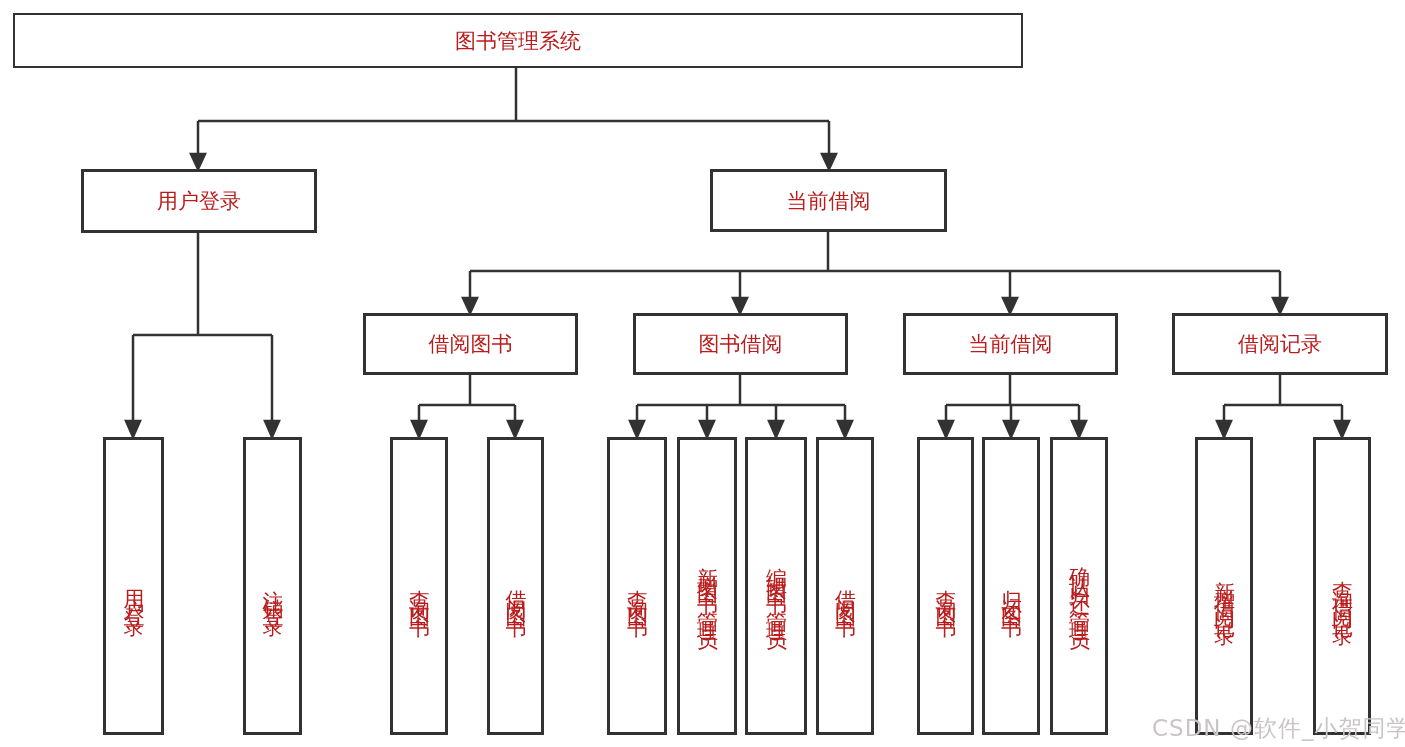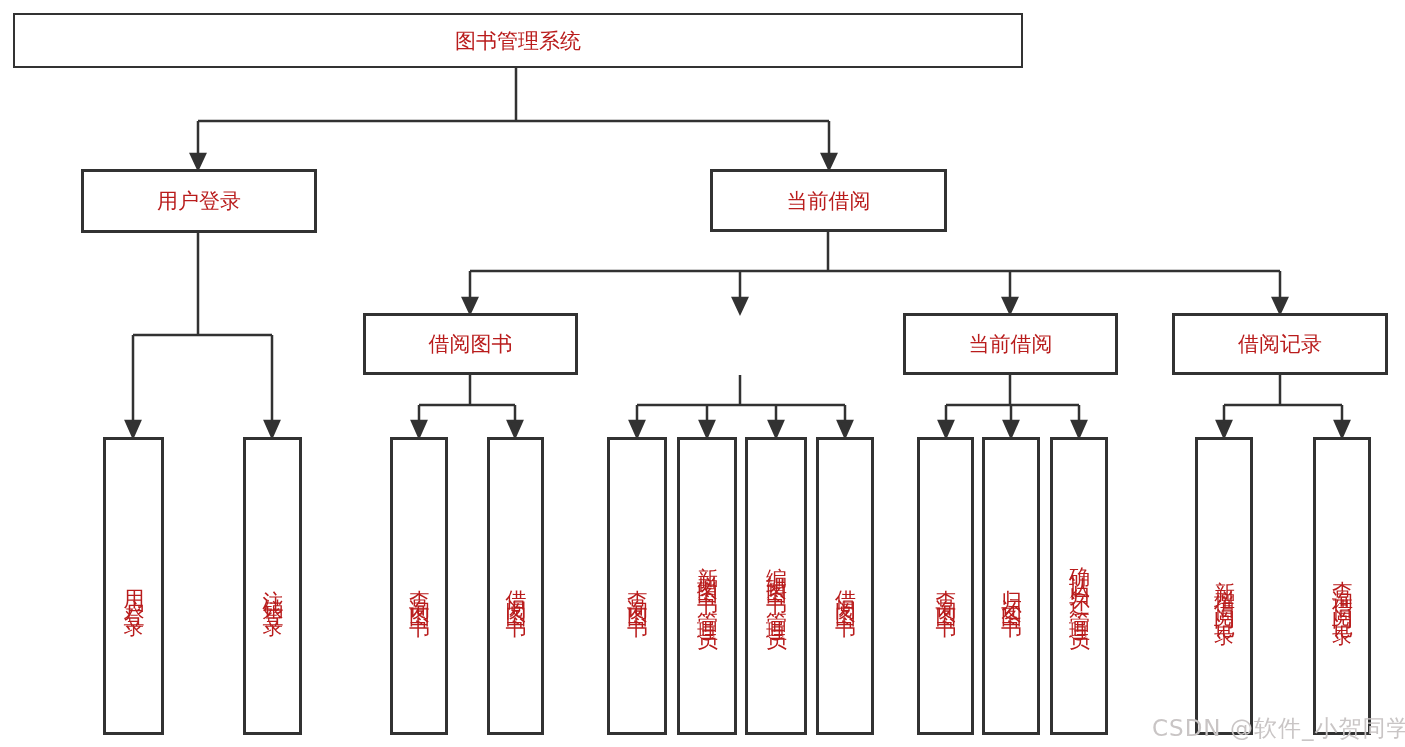--- a/index.html
+++ b/index.html
@@ -107,20 +107,23 @@
   <div class="node" style="left:81px; top:169px; width:236px; height:64px;">
     <span>用户登录</span>
   </div>
   <div class="node" style="left:710px; top:169px; width:237px; height:63px;">
     <span>当前借阅</span>
   </div>
 
   <div class="node" style="left:363px; top:313px; width:215px; height:62px;">
     <span>借阅图书</span>
   </div>
+  <div class="node" style="left:633px; top:313px; width:215px; height:62px;">
+    <span>图书借阅</span>
+  </div>
   <div class="node" style="left:903px; top:313px; width:215px; height:62px;font-family:Liberation Mono, monospace;">
     <span>当前借阅</span>
   </div>
   <div class="node" style="left:1172px; top:313px; width:216px; height:62px;">
     <span>借阅记录</span>
   </div>
 
   <div class="node leaf" style="left:103px; top:437px; width:61px; height:298px;">
     <span>用户登录</span>
   </div>

